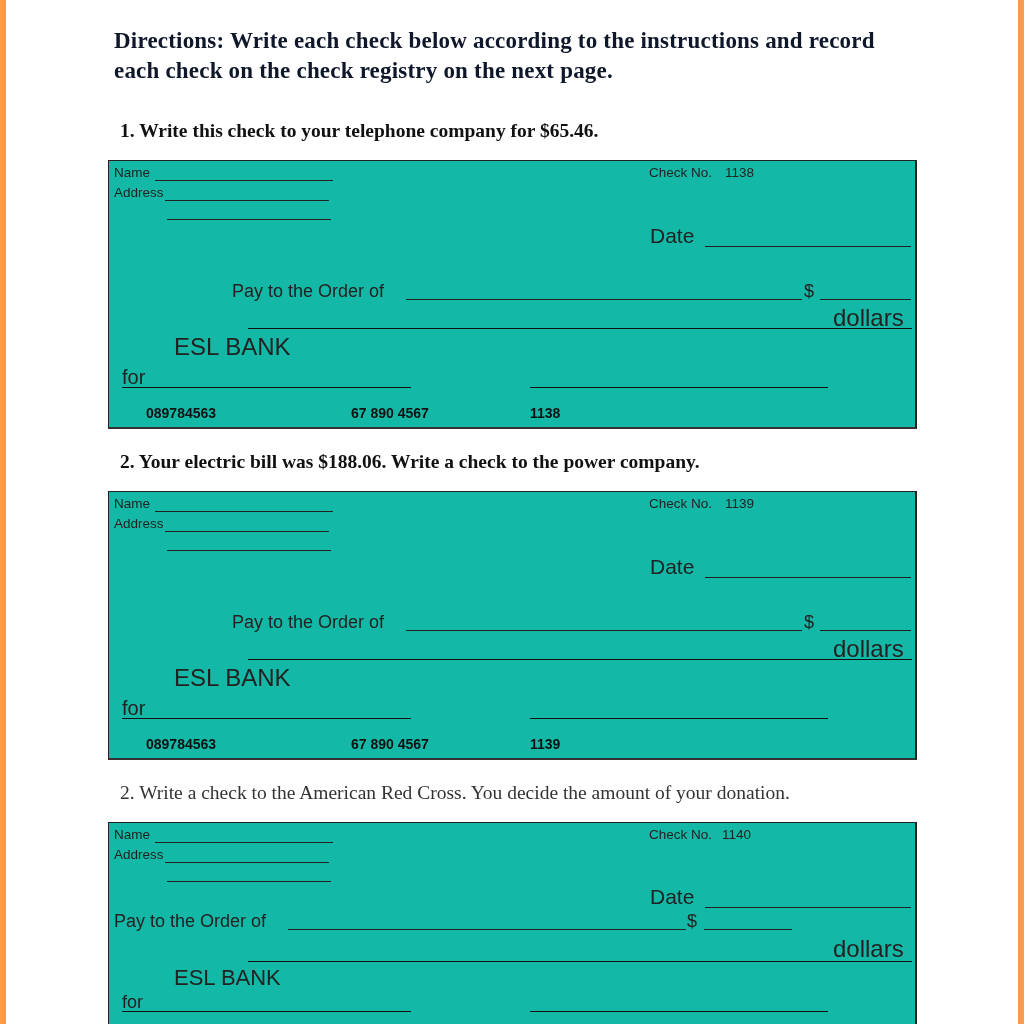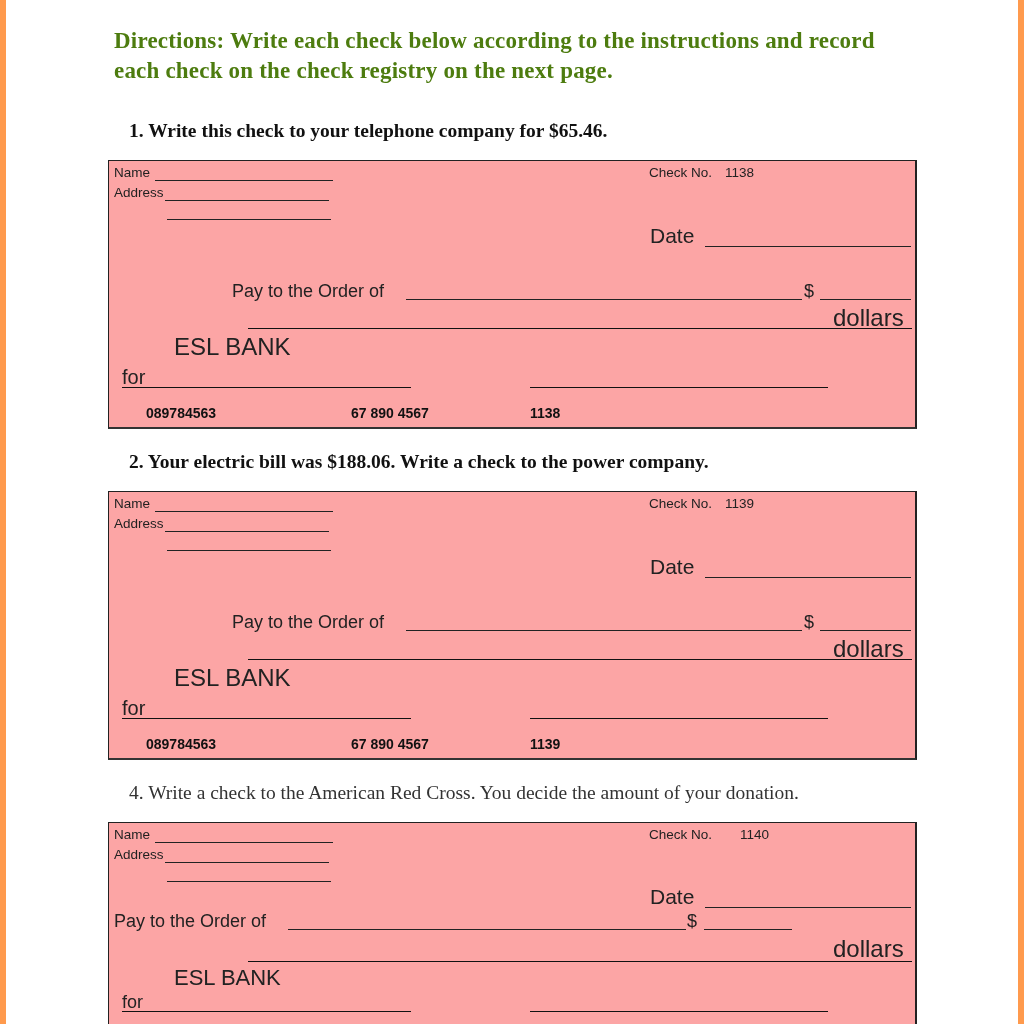--- a/index.html
+++ b/index.html
@@ -6,32 +6,32 @@
   body {
     width: 1024px; height: 1024px; overflow: hidden; position: relative;
     background: #ffffff; font-family: "Liberation Sans", sans-serif; color: #111;
   }
   .edge { position: absolute; top: 0; bottom: 0; width: 6px; background: #ff9a4d; }
   .edge.left { left: 0; }
   .edge.right { right: 0; }
   .directions {
     position: absolute; left: 114px; top: 26px; width: 800px;
     font-family: "Liberation Serif", serif; font-weight: bold; font-size: 23px; line-height: 30px;
-    letter-spacing: 0.2px; color: #4d7c0f;
+    letter-spacing: 0.2px; color: #0f172a;
   }
   .instr {
-    position: absolute; left: 129px; font-family: "Liberation Serif", serif; font-size: 19.5px; color: #111;
+    position: absolute; left: 120px; font-family: "Liberation Serif", serif; font-size: 19.5px; color: #111;
   }
   .instr.bold { font-weight: bold; }
   .instr.reg { font-weight: normal; color: #333; }
 
   .check {
     position: absolute; left: 108px; width: 806px; height: 266px;
     border: 1px solid #222; border-right: 2px solid #222; border-bottom: 2px solid #333;
-    background: #fca5a5;
+    background: #14b8a6;
   }
   .check .small { position: absolute; font-size: 13.5px; color: #222; }
   .check .line { position: absolute; height: 0; border-top: 1px solid #222; }
   .check .line.thick { border-top: 1.5px solid #111; }
   .check .mid { position: absolute; font-size: 19px; color: #222; }
   .check .big { position: absolute; font-size: 24px; color: #222; }
   .check .micr { position: absolute; font-size: 14px; font-weight: bold; color: #111; }
 </style>
 </head>
 <body>
@@ -98,30 +98,30 @@
   <span class="big" style="left:65px;top:172px;">ESL BANK</span>
   <span class="mid" style="left:13px;top:205px;font-size:20px;">for</span>
   <div class="line thick" style="left:13px;top:226px;width:289px;"></div>
   <div class="line thick" style="left:421px;top:226px;width:298px;"></div>
 
   <span class="micr" style="left:37px;top:244px;">089784563</span>
   <span class="micr" style="left:242px;top:244px;">67 890 4567</span>
   <span class="micr" style="left:421px;top:244px;">1139</span>
 </div>
 
-<div class="instr reg" style="top:782px;">4. Write a check to the American Red Cross. You decide the amount of your donation.</div>
+<div class="instr reg" style="top:782px;">2. Write a check to the American Red Cross. You decide the amount of your donation.</div>
 <div class="check" style="top:822px;height:230px;border-bottom:none;">
   <span class="small" style="left:5px;top:4px;">Name</span>
   <div class="line" style="left:46px;top:19px;width:178px;"></div>
   <span class="small" style="left:5px;top:24px;">Address</span>
   <div class="line" style="left:56px;top:39px;width:164px;"></div>
   <div class="line" style="left:58px;top:58px;width:164px;"></div>
 
   <span class="small" style="left:540px;top:4px;">Check No.</span>
-  <span class="small" style="left:631px;top:4px;">1140</span>
+  <span class="small" style="left:613px;top:4px;">1140</span>
 
   <span class="mid" style="left:541px;top:62px;font-size:21px;">Date</span>
   <div class="line" style="left:596px;top:84px;width:206px;"></div>
 
   <span class="mid" style="left:5px;top:88px;font-size:18px;">Pay to the Order of</span>
   <div class="line" style="left:179px;top:106px;width:398px;"></div>
   <span class="mid" style="left:578px;top:88px;font-size:18px;">$</span>
   <div class="line" style="left:595px;top:106px;width:88px;"></div>
 
   <div class="line thick" style="left:139px;top:138px;width:664px;"></div>

